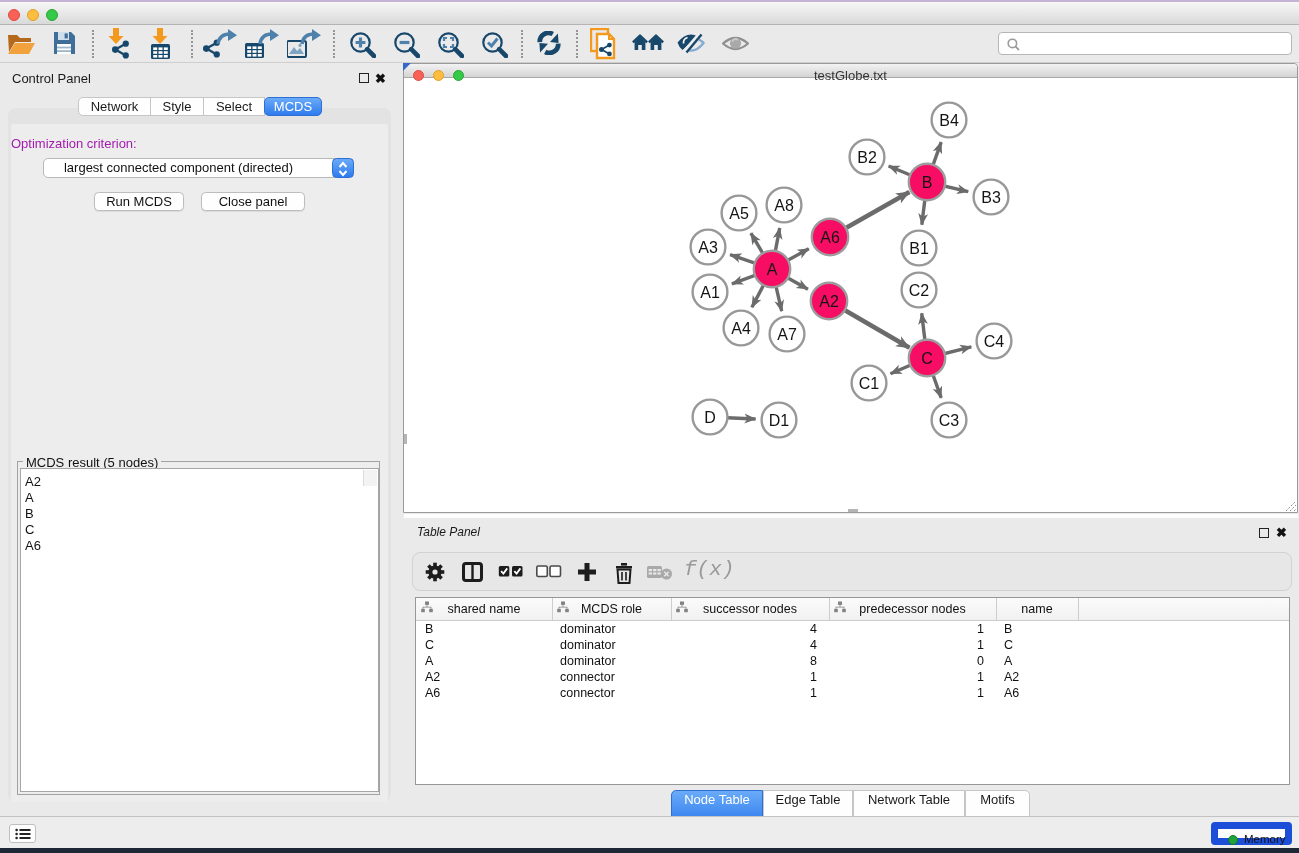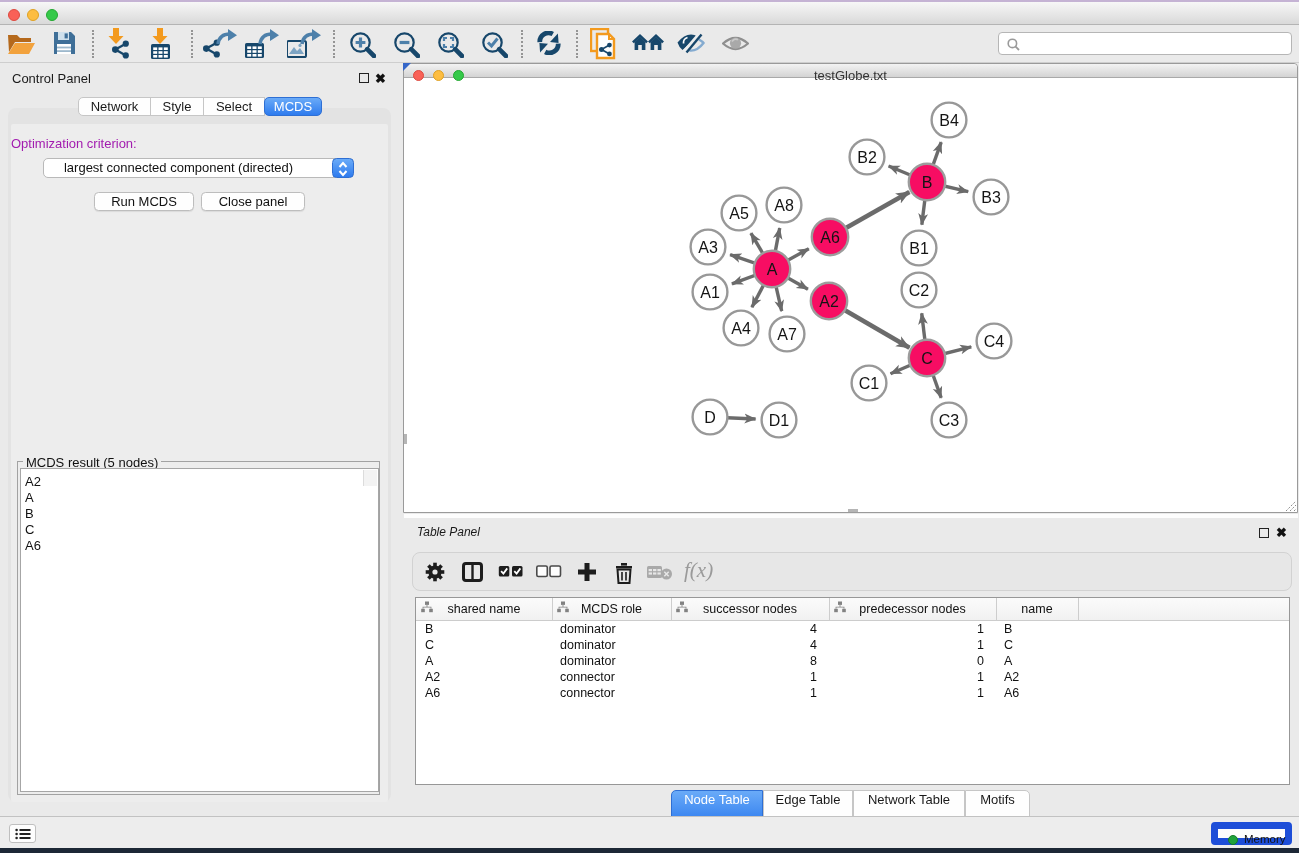--- a/index.html
+++ b/index.html
@@ -47,21 +47,21 @@
   background:linear-gradient(#f3f3f3,#d3d3d3); border-bottom:1px solid #a9a9a9;
   border-radius:4px 4px 0 0; }
 #wtitle span { position:absolute; left:0; right:0; top:4px; text-align:center; font-size:13px; color:#333; }
 .wtl { position:absolute; top:6px; width:11px; height:11px; border-radius:50%; }
 #corner { left:403px; top:63px; width:0; height:0;
   border-top:8px solid #3566c8; border-right:8px solid transparent; z-index:5; }
 
 #tp-title { left:417px; top:525px; font-size:12px; color:#1a1a1a;font-style:italic; }
 #tptool { left:412px; top:552px; width:880px; height:39px; background:#e7e7e7;
   border:1px solid #d2d2d2; border-radius:8px; }
-#fx { left:684px; top:558px; font-family:Liberation Serif, serif; font-style:italic;
+#fx { left:684px; top:558px; font-family:Liberation Mono, monospace; font-style:italic;
   font-size:21px; color:#9a9a9a; }
 #tbl { left:415px; top:597px; width:875px; height:188px; background:#fff; border:1px solid #979797; }
 #thead { position:absolute; left:0; top:0; width:100%; height:23px;
   background:linear-gradient(#fbfbfb,#f1f1f1); border-bottom:1px solid #cccccc; }
 .hsep { position:absolute; top:0; width:1px; height:23px; background:#cdcdcd; }
 .hlab { position:absolute; top:4px; font-size:12.5px; color:#111; text-align:center; }
 .cell { position:absolute; font-size:12.5px; color:#111; height:16px; line-height:16px; }
 .num { text-align:right; }
 .btab { position:absolute; top:790px; height:36px; background:#fefefe; border:1px solid #c6c6c6;
   font-size:13px; color:#1a1a1a; text-align:center; line-height:18px; }
@@ -254,21 +254,21 @@
 <div class="tab tabsel" style="left:264px;width:58px">MCDS</div>
 
 <div class="abs" id="optlabel">Optimization criterion:</div>
 <div class="abs" id="combo">largest connected component (directed)</div>
 <div class="abs" id="spin">
  <svg width="20" height="18" viewBox="0 0 20 18" style="margin-top:1px">
   <path d="M6.5,7 L10,3 L13.5,7" fill="none" stroke="#fff" stroke-width="2"></path>
   <path d="M6.5,11 L10,15 L13.5,11" fill="none" stroke="#fff" stroke-width="2"></path>
     </svg>
 </div>
-<div class="btn" style="left:94px;width:100px">Run MCDS</div>
+<div class="btn" style="left:94px;width:90px">Run MCDS</div>
 <div class="btn" style="left:201px;width:104px">Close panel</div>
 
 <div class="abs" id="fieldset"></div>
 <div class="abs" id="fslabel">MCDS result (5 nodes)</div>
 <div class="abs" id="list">
   <div style="margin-top:5px">A2</div>
     <div>A</div>
     <div>B</div>
     <div>C</div>
     <div>A6</div>

